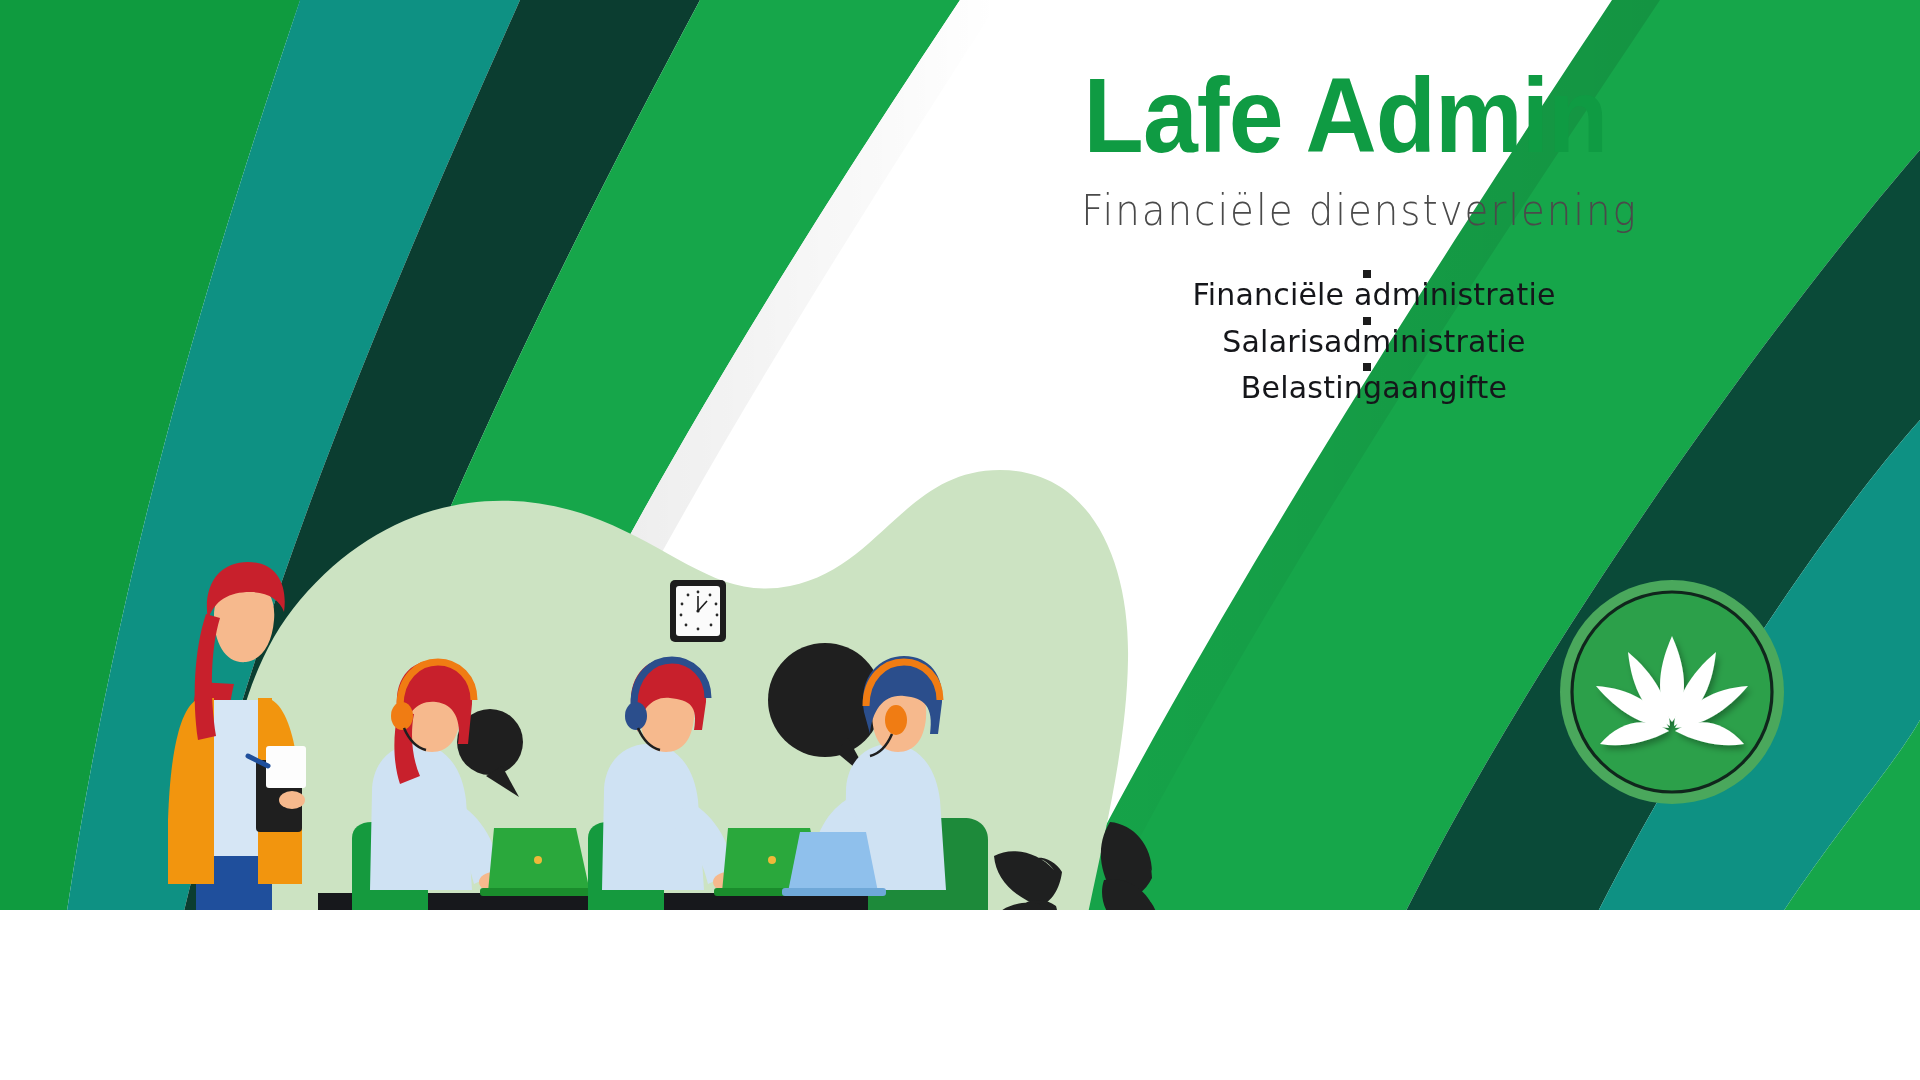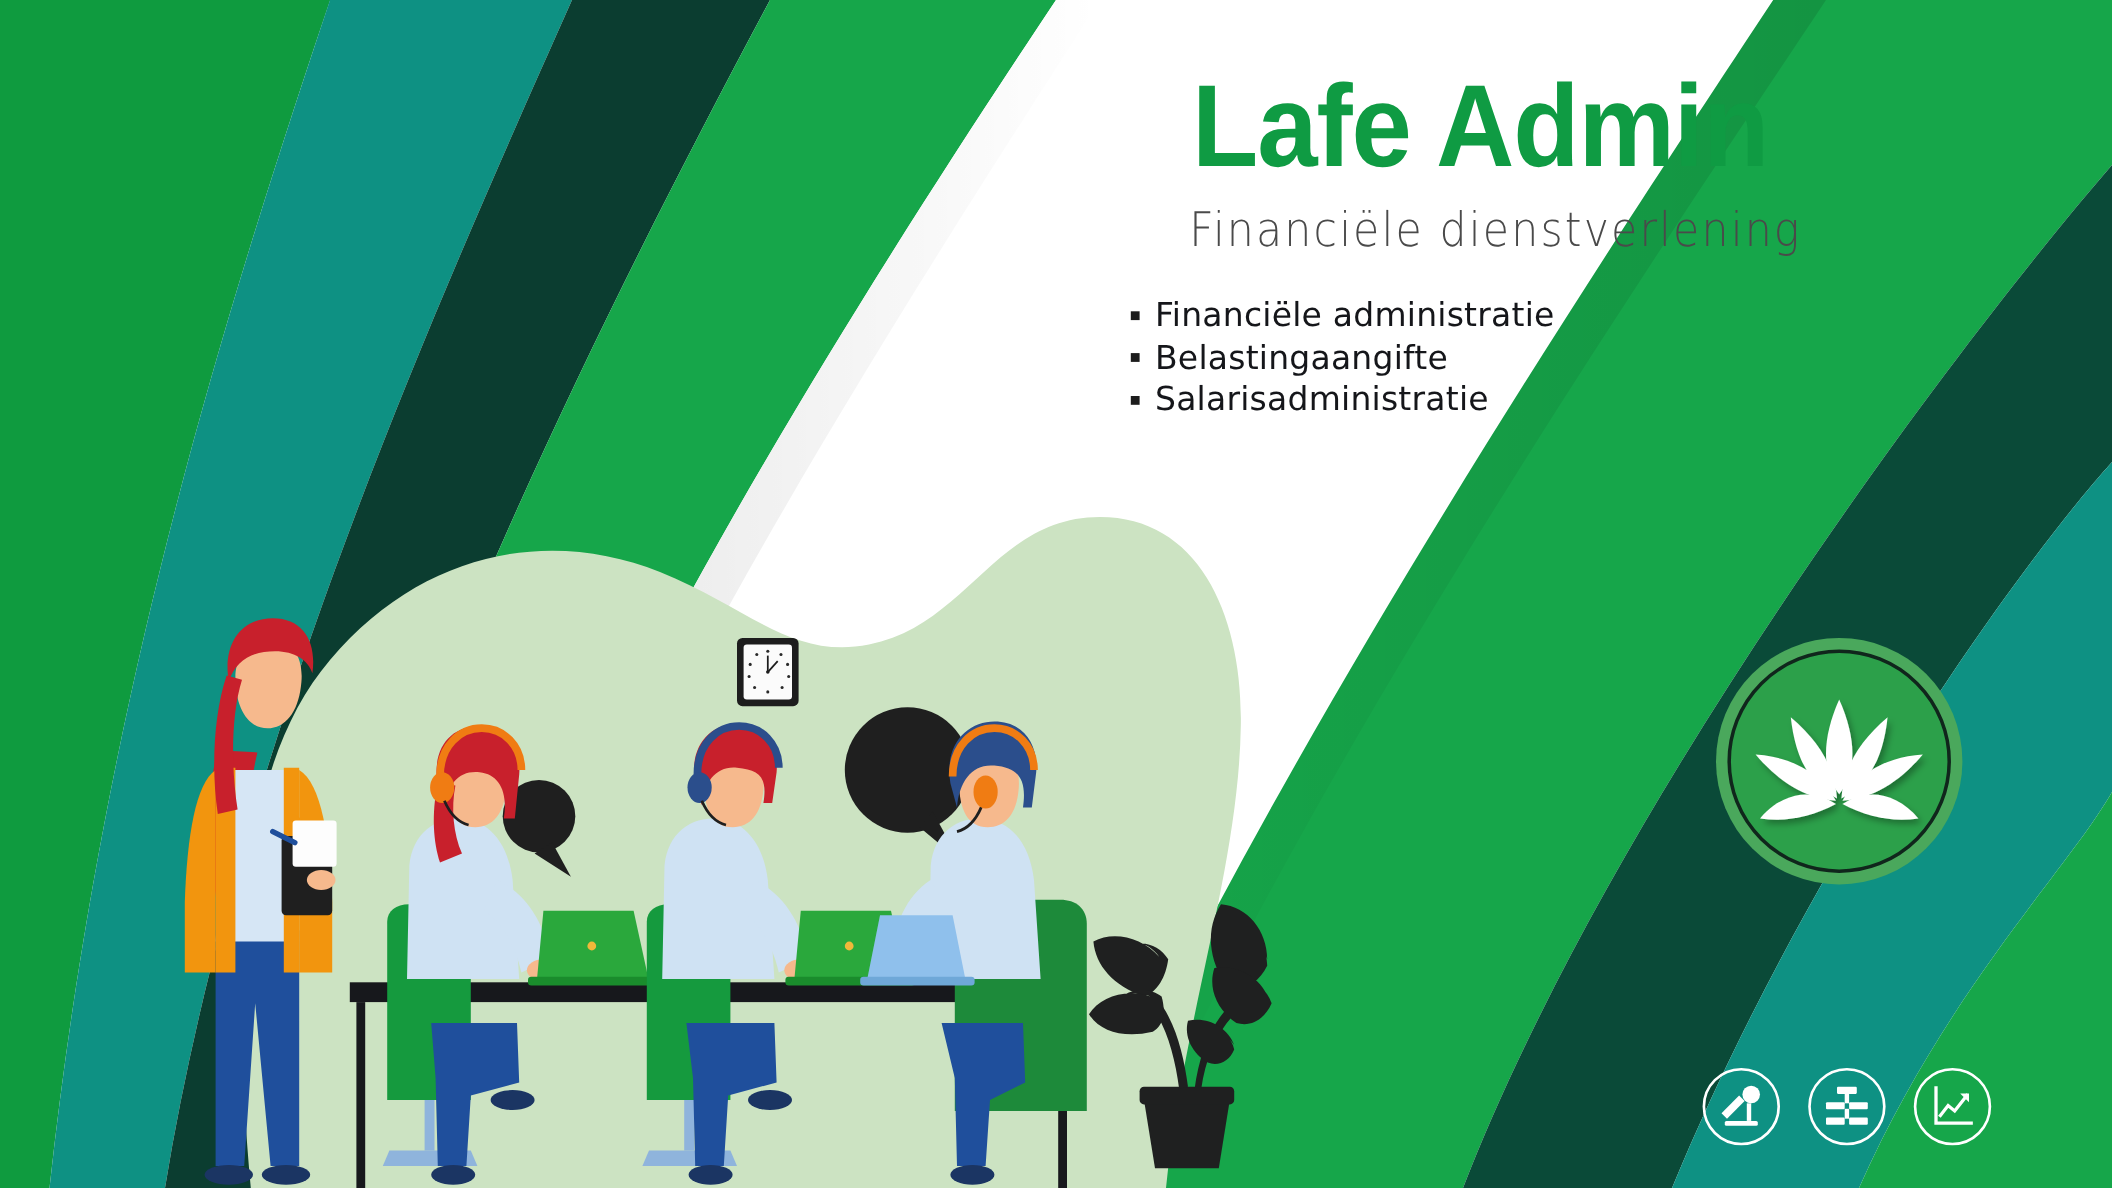--- a/index.html
+++ b/index.html
@@ -1,19 +1,19 @@
 <!DOCTYPE html>
 <html><head>
 <meta charset="utf-8">
 <style>
   * { margin:0; padding:0; box-sizing:border-box; }
   html,body { width:1920px; height:1080px; overflow:hidden; background:#ffffff;
               font-family:"Liberation Sans", sans-serif; }
 
-  #stage { position:relative; width:1920px; height:1080px; overflow:hidden; background:#fff; }
+  #stage { position:relative; width:1920px; height:910px; overflow:hidden; background:#fff; }
 
   .layer { position:absolute; inset:0; }
   svg.layer { display:block; }
 
   
   #text-block {
     position:absolute; left:1020px; top:62px; width:700px;
     text-align:left;
   }
   #app-title {
@@ -45,20 +45,21 @@
     margin-top:38px; margin-left:8px;
     list-style:none;
   }
   #service-list li {
     display:flex; align-items:center;
     font-size:30px; color:#15161a;
     line-height:1.12;
     margin-bottom:5px;
     letter-spacing:0.2px;
     font-family:"DejaVu Sans", sans-serif;
+    flex-direction:column;
   }
   #service-list li .bullet {
     width:8px; height:8px; background:#1c1c1c;
     margin-right:14px; flex:0 0 auto;
   }
 
   
   #brand-logo { position:absolute; left:1556px; top:576px; width:232px; height:232px; }
 
   
@@ -269,25 +270,25 @@
     <div id="app-title">Lafe Admin</div>
     <div id="app-subtitle">Financiële dienstverlening</div>
 
     <ul id="service-list">
       <li>
         <span class="bullet"></span>
         <span>Financiële administratie</span>
       </li>
       <li>
         <span class="bullet"></span>
-        <span>Belastingaangifte</span>
+        <span>Salarisadministratie</span>
       </li>
       <li>
         <span class="bullet"></span>
-        <span>Salarisadministratie</span>
+        <span>Belastingaangifte</span>
       </li>
     </ul>
   </div>
 
   <svg id="brand-logo" viewBox="0 0 232 232" xmlns="http://www.w3.org/2000/svg">
     <defs>
       <filter id="petalShadow" x="-30%" y="-30%" width="180%" height="180%">
         <feDropShadow dx="3" dy="4" stdDeviation="3" flood-color="#000" flood-opacity="0.30"></feDropShadow>
       </filter>
     </defs>

